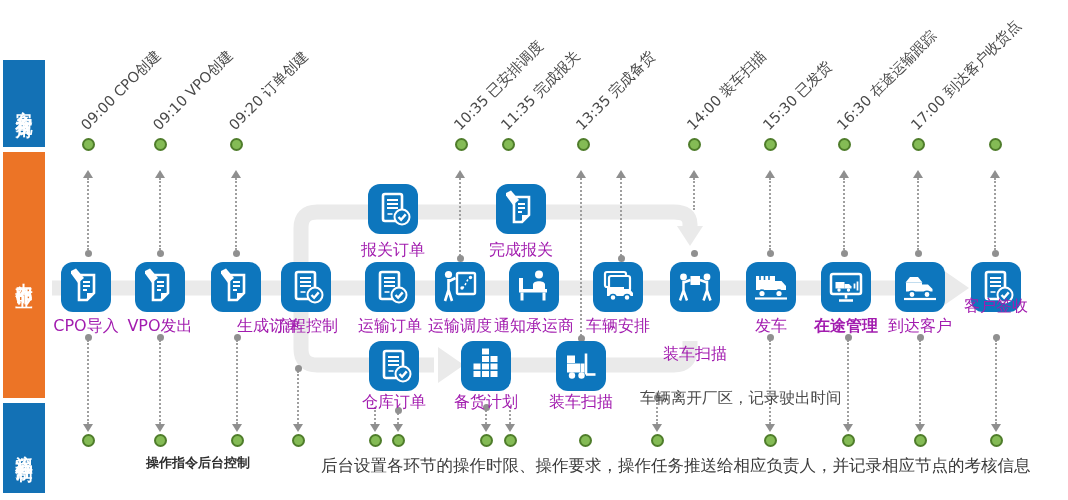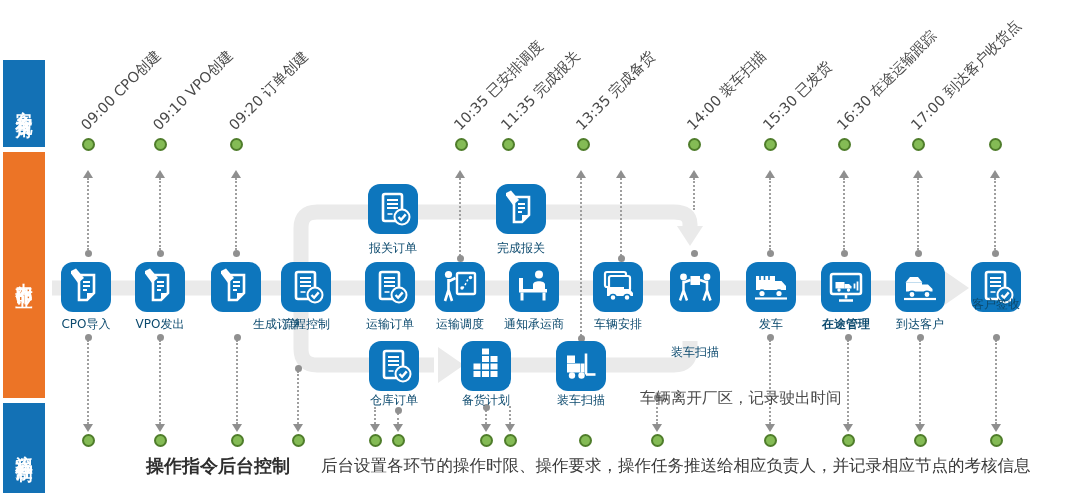--- a/index.html
+++ b/index.html
@@ -11,25 +11,25 @@
   .side-box span{writing-mode:vertical-rl;text-orientation:upright;letter-spacing:3px;line-height:1;}
   .dotline{position:absolute;width:0;border-left:2px dotted #9f9f9f;z-index:2;}
   .head-up{position:absolute;width:0;height:0;border-left:5px solid transparent;border-right:5px solid transparent;
            border-bottom:8px solid #8f8f8f;z-index:2;}
   .head-down{position:absolute;width:0;height:0;border-left:5px solid transparent;border-right:5px solid transparent;
            border-top:8px solid #8f8f8f;z-index:2;}
   .gdot{position:absolute;width:9px;height:9px;border-radius:50%;background:#84bb55;border:2px solid #4f7d2b;z-index:4;}
   .sdot{position:absolute;width:7px;height:7px;border-radius:50%;background:#909090;z-index:3;}
   .step-icon{position:absolute;width:50px;height:50px;background:#0d76bd;border-radius:12px;z-index:3;
              display:flex;align-items:center;justify-content:center;}
-  .step-label{position:absolute;width:130px;text-align:center;font-size:12px;color:#0c4a6e;z-index:4;white-space:nowrap;}
+  .step-label{position:absolute;width:130px;text-align:center;font-size:16px;color:#a21caf;z-index:4;white-space:nowrap;}
   .timeline-label{position:absolute;height:16px;line-height:16px;transform:rotate(-45deg);transform-origin:0 100%;
                   font-size:14.5px;color:#4a4a4a;white-space:nowrap;z-index:4;}
   .note{position:absolute;font-size:15.5px;color:#4a4a4a;z-index:4;white-space:nowrap;}
-  .ctrl-title{position:absolute;left:146px;top:454px;font-size:18px;font-weight:bold;color:#2e2e2e;z-index:4;white-space:nowrap;}
+  .ctrl-title{position:absolute;left:146px;top:454px;font-size:13px;font-weight:bold;color:#2e2e2e;z-index:4;white-space:nowrap;}
   .ctrl-desc{position:absolute;left:321px;top:455px;font-size:16.5px;color:#3a3a3a;z-index:4;white-space:nowrap;}
 </style>
 </head>
 <body>
 
 <div class="canvas" id="cv">
 
   <svg class="bands" width="1068" height="500" viewBox="0 0 1068 500">
     <path d="M52 288 H938" stroke="#eaeaea" stroke-width="15" fill="none"></path>
     <polygon points="943,270 969,288 943,306" fill="#eaeaea"></polygon>

